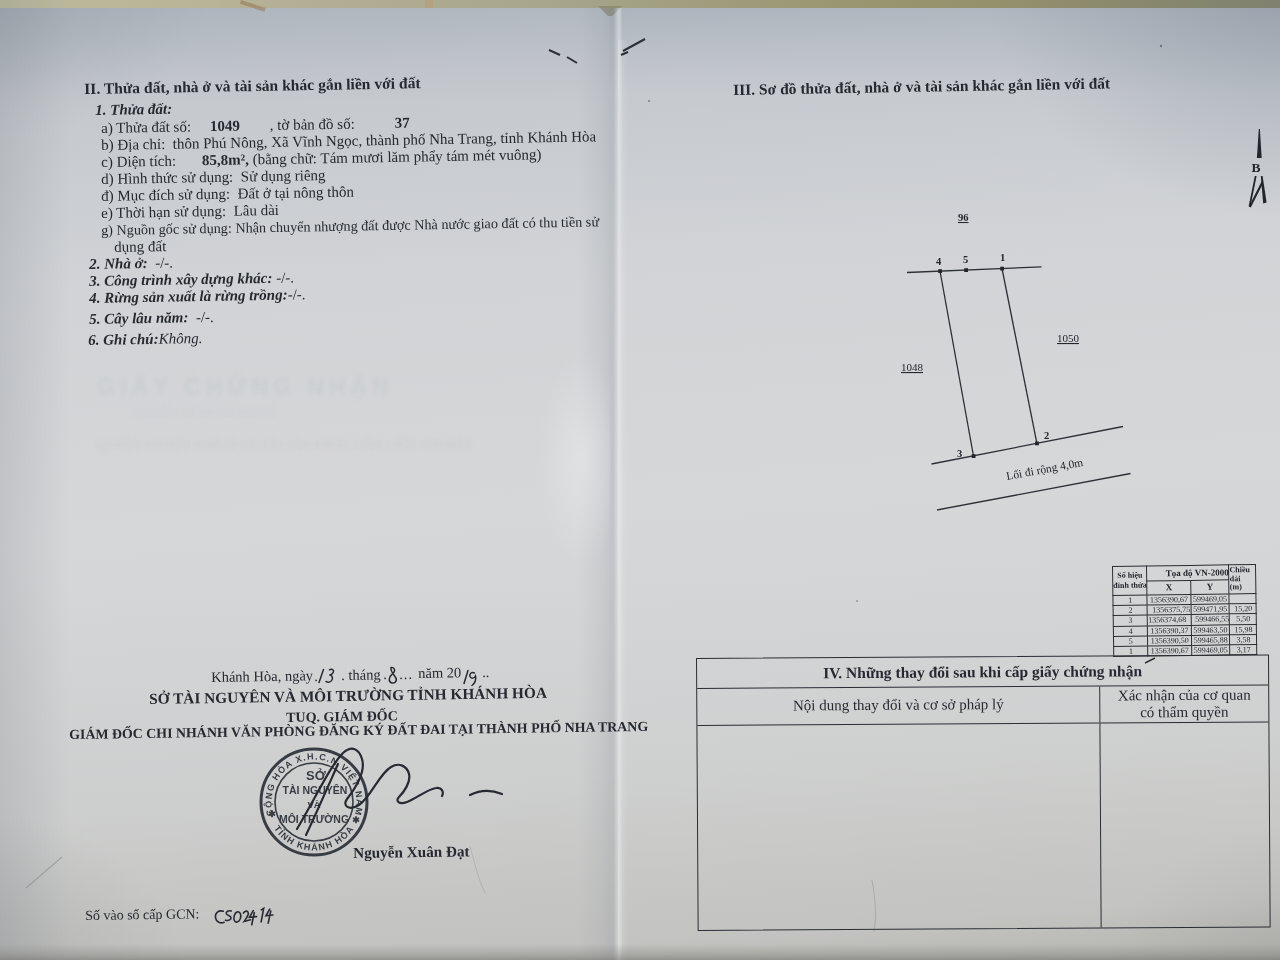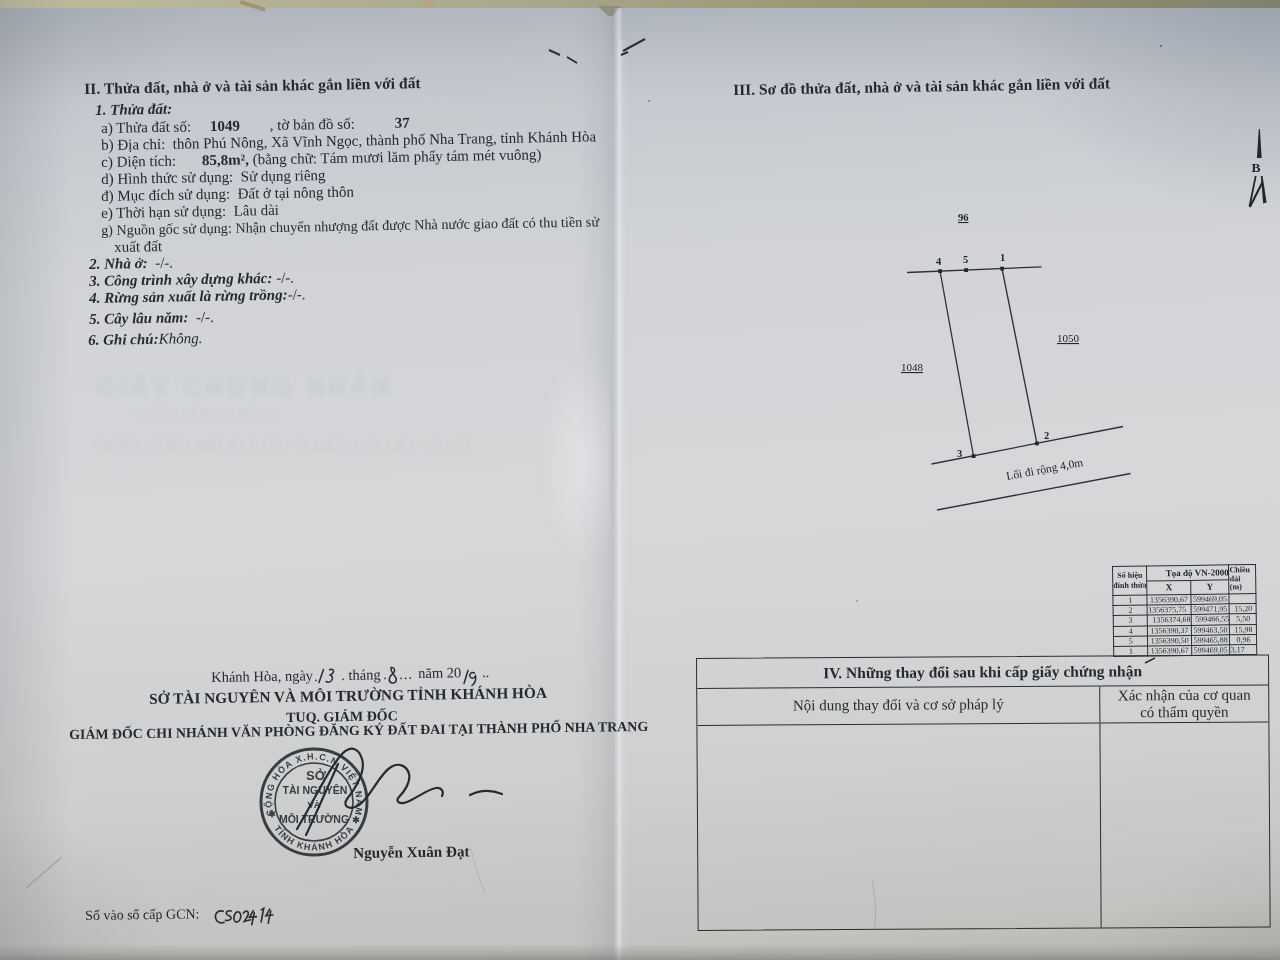--- a/index.html
+++ b/index.html
@@ -62,21 +62,21 @@
   <div class="abs tl" style="left:101px;top:154px;font-size:15px;transform:rotate(-1deg)">c) Diện tích: <span class="b" style="margin-left:22px">85,8m²,</span> (bằng chữ: Tám mươi lăm phẩy tám mét vuông)</div>
 
   <div class="abs tl" style="left:101px;top:171px;font-size:15px;transform:rotate(-1deg)">d) Hình thức sử dụng:&nbsp; Sử dụng riêng</div>
 
   <div class="abs tl" style="left:101px;top:188px;font-size:15px;transform:rotate(-1deg)">đ) Mục đích sử dụng:&nbsp; Đất ở tại nông thôn</div>
 
   <div class="abs tl" style="left:101px;top:205px;font-size:15px;transform:rotate(-1deg)">e) Thời hạn sử dụng:&nbsp; Lâu dài</div>
 
   <div class="abs tl" style="left:101px;top:222px;font-size:14.2px;transform:rotate(-1deg)">g) Nguồn gốc sử dụng: Nhận chuyển nhượng đất được Nhà nước giao đất có thu tiền sử</div>
 
-  <div class="abs tl" style="left:114px;top:239px;font-size:15px;transform:rotate(-1deg)">xuất đất</div>
+  <div class="abs tl" style="left:114px;top:239px;font-size:15px;transform:rotate(-1deg)">dụng đất</div>
 
   <div class="abs tl" style="left:89px;top:256px;font-size:15px;transform:rotate(-1deg)"><span class="b i">2. Nhà ở:</span>&nbsp; -/-.</div>
 
   <div class="abs tl" style="left:89px;top:273px;font-size:15px;transform:rotate(-1deg)"><span class="b i">3. Công trình xây dựng khác:</span> -/-.</div>
 
   <div class="abs tl" style="left:89px;top:290px;font-size:15px;transform:rotate(-1deg)"><span class="b i">4. Rừng sản xuất là rừng trồng:</span>-/-.</div>
 
   <div class="abs tl" style="left:89px;top:311px;font-size:15px;transform:rotate(-1deg)"><span class="b i">5. Cây lâu năm:</span>&nbsp; -/-.</div>
 
   <div class="abs tl" style="left:88px;top:332px;font-size:15px;transform:rotate(-1deg)"><span class="b i">6. Ghi chú:</span><span class="i">Không.</span></div>
@@ -115,47 +115,47 @@
         <td style="border:1.4px solid #2a2e33;font-size:9px;font-weight:bold;text-align:center;padding:0">Y</td>
       </tr>
       <tr>
             <td style="border:1.4px solid #2a2e33;height:9.2px;font-size:8px;text-align:center;padding:0">1</td>
             <td style="border:1.4px solid #2a2e33;font-size:8px;text-align:center;padding:0">1356390,67</td>
             <td style="border:1.4px solid #2a2e33;font-size:8px;text-align:center;padding:0">599469,05</td>
             <td style="border:1.4px solid #2a2e33;font-size:8px;text-align:center;padding:0"></td>
           </tr>
       <tr>
             <td style="border:1.4px solid #2a2e33;height:9.2px;font-size:8px;text-align:center;padding:0">2</td>
-            <td style="border:1.4px solid #2a2e33;font-size:8px;text-align:left;padding:0">1356375,75</td>
+            <td style="border:1.4px solid #2a2e33;font-size:8px;text-align:right;padding:0">1356375,75</td>
             <td style="border:1.4px solid #2a2e33;font-size:8px;text-align:center;padding:0">599471,95</td>
             <td style="border:1.4px solid #2a2e33;font-size:8px;text-align:center;padding:0">15,20</td>
           </tr>
       <tr>
             <td style="border:1.4px solid #2a2e33;height:9.2px;font-size:8px;text-align:center;padding:0">3</td>
-            <td style="border:1.4px solid #2a2e33;font-size:8px;text-align:right;padding:0">1356374,68</td>
+            <td style="border:1.4px solid #2a2e33;font-size:8px;text-align:left;padding:0">1356374,68</td>
             <td style="border:1.4px solid #2a2e33;font-size:8px;text-align:right;padding:0">599466,55</td>
             <td style="border:1.4px solid #2a2e33;font-size:8px;text-align:center;padding:0">5,50</td>
           </tr>
       <tr>
             <td style="border:1.4px solid #2a2e33;height:9.2px;font-size:8px;text-align:center;padding:0">4</td>
             <td style="border:1.4px solid #2a2e33;font-size:8px;text-align:center;padding:0">1356390,37</td>
             <td style="border:1.4px solid #2a2e33;font-size:8px;text-align:center;padding:0">599463,50</td>
             <td style="border:1.4px solid #2a2e33;font-size:8px;text-align:center;padding:0">15,98</td>
           </tr>
       <tr>
             <td style="border:1.4px solid #2a2e33;height:9.2px;font-size:8px;text-align:center;padding:0">5</td>
             <td style="border:1.4px solid #2a2e33;font-size:8px;text-align:center;padding:0">1356390,50</td>
             <td style="border:1.4px solid #2a2e33;font-size:8px;text-align:center;padding:0">599465,88</td>
-            <td style="border:1.4px solid #2a2e33;font-size:8px;text-align:center;padding:0">0,96</td>
+            <td style="border:1.4px solid #2a2e33;font-size:8px;text-align:center;padding:0">3,58</td>
           </tr>
       <tr>
             <td style="border:1.4px solid #2a2e33;height:9.2px;font-size:8px;text-align:center;padding:0">1</td>
             <td style="border:1.4px solid #2a2e33;font-size:8px;text-align:center;padding:0">1356390,67</td>
             <td style="border:1.4px solid #2a2e33;font-size:8px;text-align:center;padding:0">599469,05</td>
-            <td style="border:1.4px solid #2a2e33;font-size:8px;padding:0">3,17</td>
+            <td style="border:1.4px solid #2a2e33;font-size:8px;text-align:center;padding:0">3,17</td>
           </tr>
     </tbody>
       </table>
   </div>
 
   <div class="abs tl" style="left:696px;top:658px;width:571px;height:271px;transform:rotate(-0.35deg);border:1.6px solid #2a2e33">
 
     <div style="border-bottom:1.4px solid #2a2e33;height:29px;text-align:center;font-weight:bold;font-size:15.5px;line-height:29px">IV. Những thay đổi sau khi cấp giấy chứng nhận</div>
 
     <div style="display:flex;border-bottom:1.4px solid #2a2e33;height:36px">

